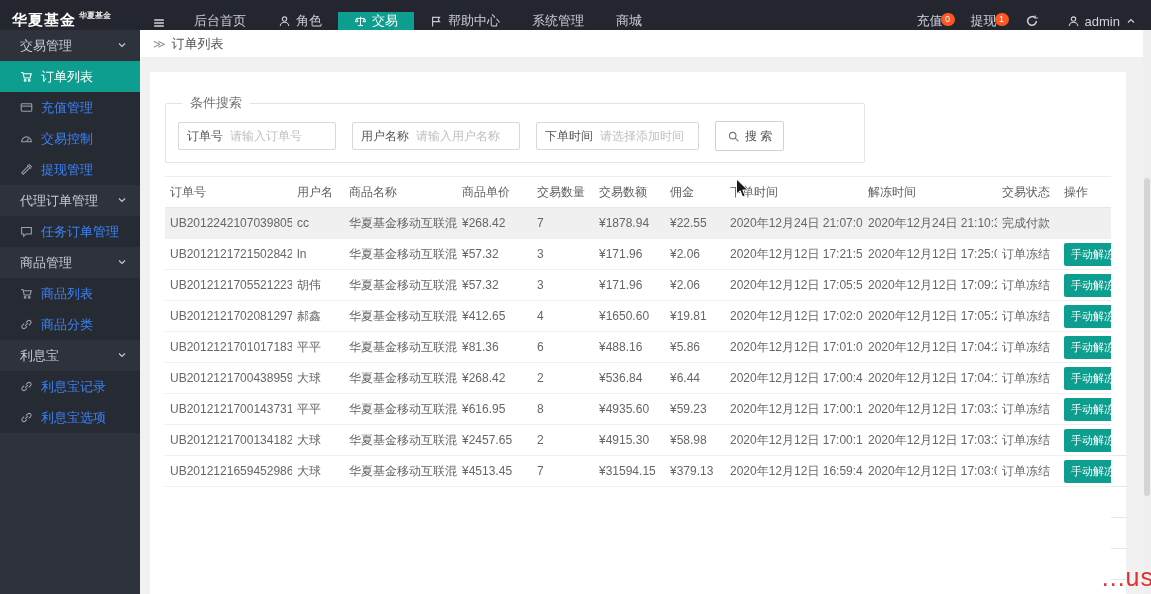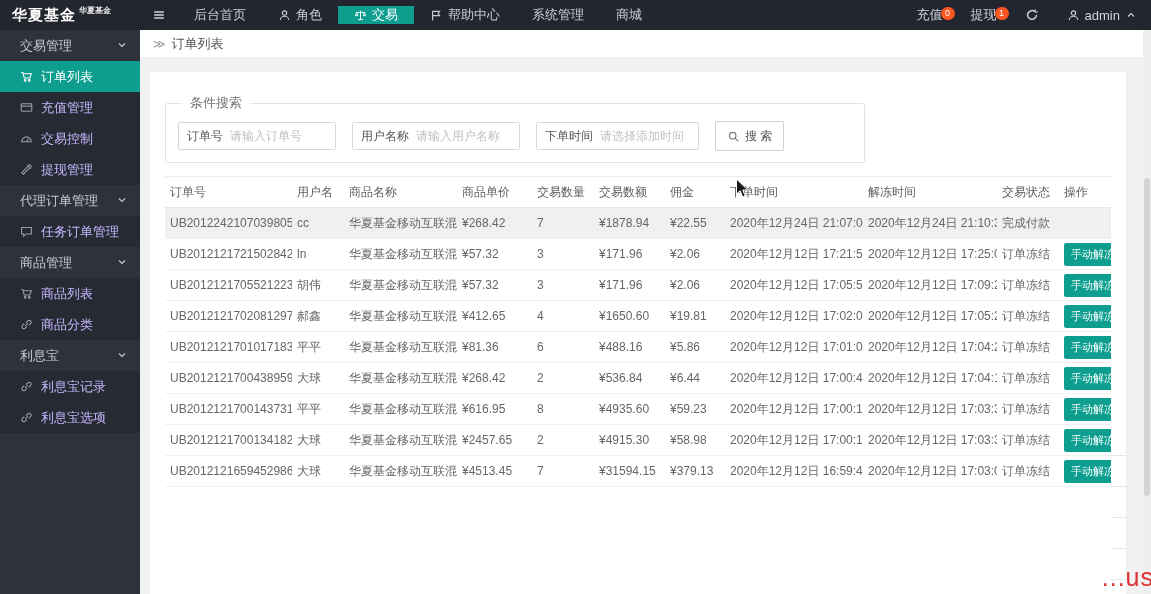--- a/index.html
+++ b/index.html
@@ -12,35 +12,35 @@
   *{margin:0;padding:0;box-sizing:border-box;}
   html,body{width:1151px;height:594px;}
   body{
     position:relative;overflow:hidden;background:#F1F1F1;
     font-family:"Liberation Sans","DejaVu Sans",sans-serif;
     -webkit-font-smoothing:antialiased;
   }
   svg.ico{display:inline-block;vertical-align:middle;}
 
   
-  .topbar{position:absolute;left:0;top:0;width:1151px;height:30px;background:var(--topbar);display:flex;align-items:center;z-index:30;}
+  .topbar{position:absolute;left:0;top:0;width:1151px;height:30px;background:var(--topbar);display:flex;align-items:flex-end;z-index:30;}
   .logo{width:140px;display:flex;align-items:center;padding-left:12px;color:#fff;font-weight:bold;font-size:15px;letter-spacing:1px;flex:none;}
   .logo .sup{font-size:8px;font-weight:bold;color:#e8e8e8;margin-left:3px;transform:translateY(-5px);letter-spacing:0;}
   .burger{display:flex;align-items:center;padding:0 12px;color:#cfd3dc;cursor:pointer;}
   .nav-item{display:flex;align-items:center;gap:5px;padding:0 16px;font-size:13px;color:#c8ccd4;cursor:pointer;white-space:nowrap;}
   .nav-item.active{background:var(--accent);color:#fff;}
   .topbar-right{margin-left:auto;display:flex;align-items:center;}
   .tr-item{position:relative;display:flex;align-items:center;gap:5px;padding:0 14px;font-size:13px;color:#cfd3da;cursor:pointer;white-space:nowrap;}
   .badge{position:absolute;top:1px;right:2px;min-width:14px;height:13px;line-height:13px;background:var(--badge);color:#fff;font-size:9px;text-align:center;border-radius:8px;padding:0 3px;}
 
   
   .sidebar{position:absolute;left:0;top:30px;width:140px;height:564px;background:var(--side);z-index:20;}
   .side-group{position:relative;height:31px;line-height:31px;padding-left:20px;font-size:13px;color:#c6cad2;background:var(--side);cursor:pointer;}
   .side-group .chev{position:absolute;right:12px;top:9px;}
-  .side-item{height:31px;display:flex;align-items:center;gap:8px;padding-left:20px;font-size:13px;color:#c4b5fd;background:var(--side-child);cursor:pointer;}
+  .side-item{height:31px;display:flex;align-items:center;gap:8px;padding-left:20px;font-size:13px;color:#3b82f6;background:var(--side-child);cursor:pointer;}
   .side-item.active{background:var(--accent);color:#fff;}
   .side-item .ico{color:#9aa0aa;}
   .side-item.active .ico{color:#fff;}
 
   
   .breadcrumb{position:absolute;left:140px;top:30px;width:1011px;height:27px;background:#fff;display:flex;align-items:center;padding-left:13px;font-size:13px;color:#555;gap:6px;}
   .breadcrumb .arrows{color:#999;font-size:12px;}
 
   
   .card{position:absolute;left:150px;top:72px;width:976px;height:522px;background:#fff;}

